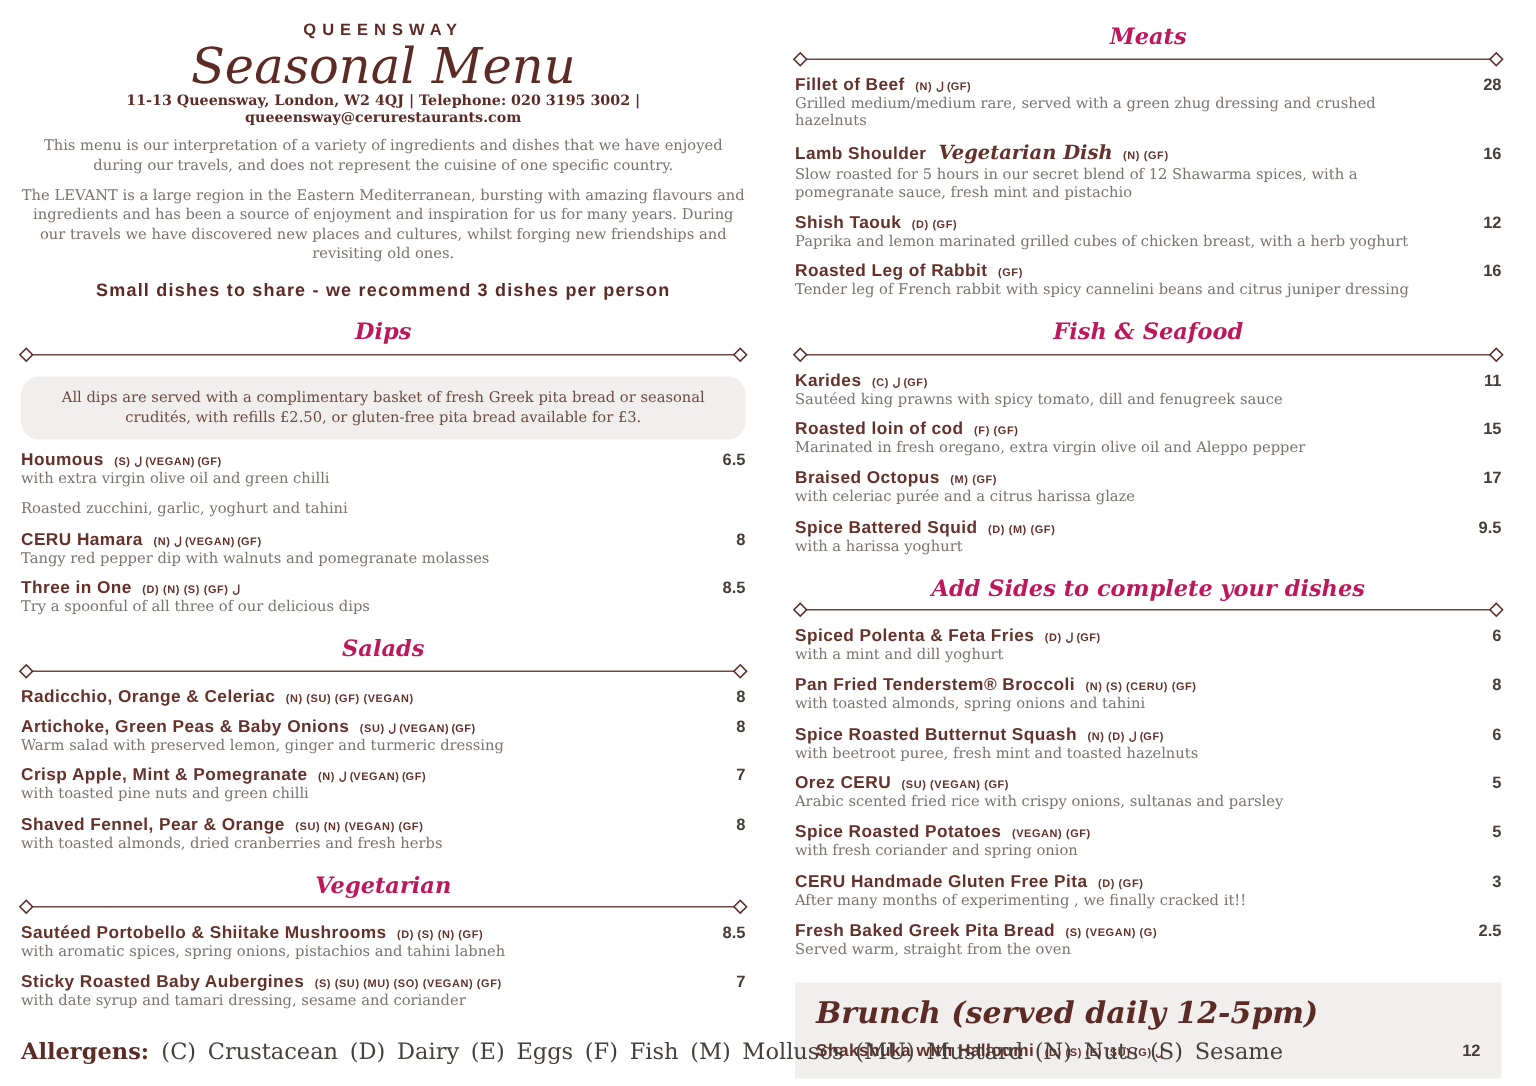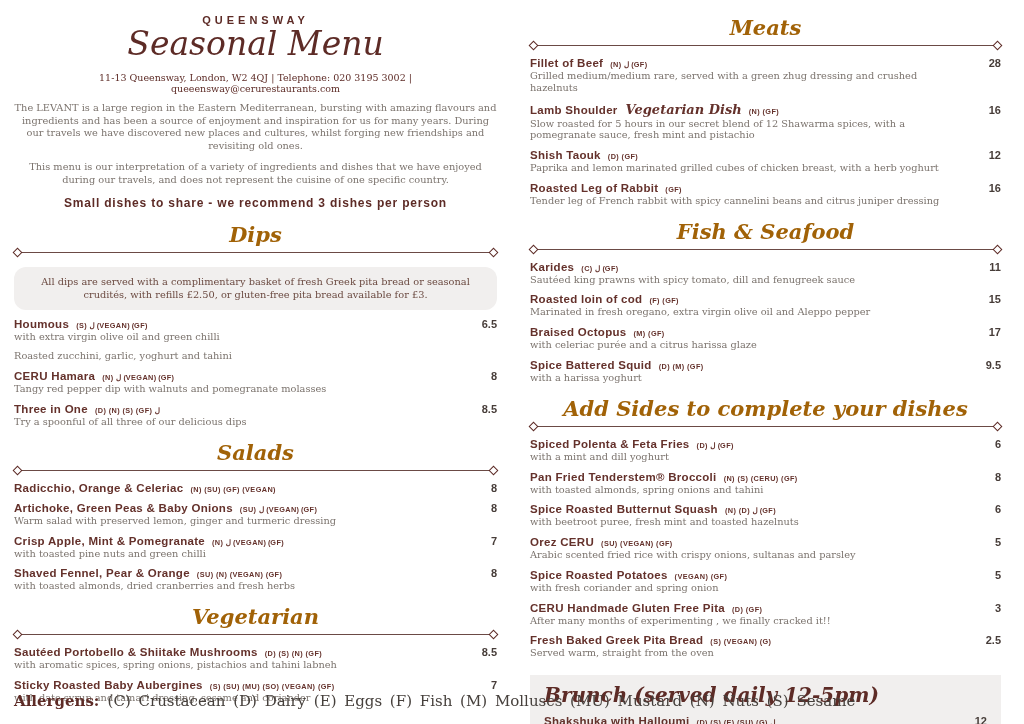--- a/index.html
+++ b/index.html
@@ -7,28 +7,28 @@
         font-family:"DejaVu Serif",serif;}
   .col{position:absolute;top:0;}
   .col-left{left:14px;width:483px;}
   .col-right{left:530px;width:471px;}
 
   
   .brand{margin-top:14px;text-align:center;font-family:"Liberation Sans",sans-serif;
          font-weight:700;font-size:11px;letter-spacing:4px;color:#5d2b26;}
   .main-title{text-align:center;font-style:italic;font-weight:400;font-size:33px;
               line-height:1.05;color:#5d2b26;margin-top:1px;}
-  .contact{text-align:center;font-weight:400;font-size:9.5px;color:#5d2b26;margin-top:10px;}
+  .contact{text-align:center;font-weight:700;font-size:9.5px;color:#5d2b26;}
   .intro{text-align:center;font-size:9.8px;line-height:1.32;color:#7b736d;margin-top:8px;}
   .share-note{text-align:center;font-weight:700;font-size:12px;letter-spacing:0.8px;
               color:#5d2b26;margin-top:9px;font-family:"Liberation Sans",sans-serif;}
 
   
-  .sec-title{text-align:center;font-style:italic;font-weight:700;font-size:21px;
-             color:#a16207;line-height:1.1;}
+  .sec-title{text-align:center;font-style:italic;font-weight:700;font-size:15px;
+             color:#be185d;line-height:1.1;}
   .divider{display:flex;align-items:center;margin-top:3px;}
   .diamond{flex:0 0 auto;width:5px;height:5px;border:1px solid #5d2b26;transform:rotate(45deg);}
   .dline{flex:1;height:1px;background:#6b4a45;}
 
   .note-box{background:#f1efee;color:#6b4a41;font-size:9.8px;line-height:1.35;
             text-align:center;padding:8px 12px;margin-top:11px;border-radius:12px;}
 
   
   .items{margin-top:3px;}
   .item{margin-top:8px;}
@@ -59,22 +59,22 @@
 </head>
 <body>
 
 <div class="page">
 
   <div class="col col-left">
 
     <div class="brand">QUEENSWAY</div>
     <div class="main-title">Seasonal Menu</div>
     <div class="contact">11-13 Queensway, London, W2 4QJ  |  Telephone: 020 3195 3002  |  queeensway@cerurestaurants.com</div>
+    <div class="intro">This menu is our interpretation of a variety of ingredients and dishes that we have enjoyed during our travels, and does not represent the cuisine of one specific country.</div>
     <div class="intro">The LEVANT is a large region in the Eastern Mediterranean, bursting with amazing flavours and ingredients and has been a source of enjoyment and inspiration for us for many years.  During our travels we have discovered new places and cultures, whilst forging new friendships and revisiting old ones.</div>
-    <div class="intro">This menu is our interpretation of a variety of ingredients and dishes that we have enjoyed during our travels, and does not represent the cuisine of one specific country.</div>
     <div class="share-note">Small dishes to share  -  we recommend 3 dishes per person</div>
 
     <div class="sec">
       <div class="sec-title">Dips</div>
       <div class="divider">
         <span class="diamond"></span>
         <span class="dline"></span>
         <span class="diamond"></span>
       </div>
       <div class="note-box">All dips are served with a complimentary basket of fresh Greek pita bread or seasonal crudités, with refills £2.50, or gluten-free pita bread available for £3.</div>

